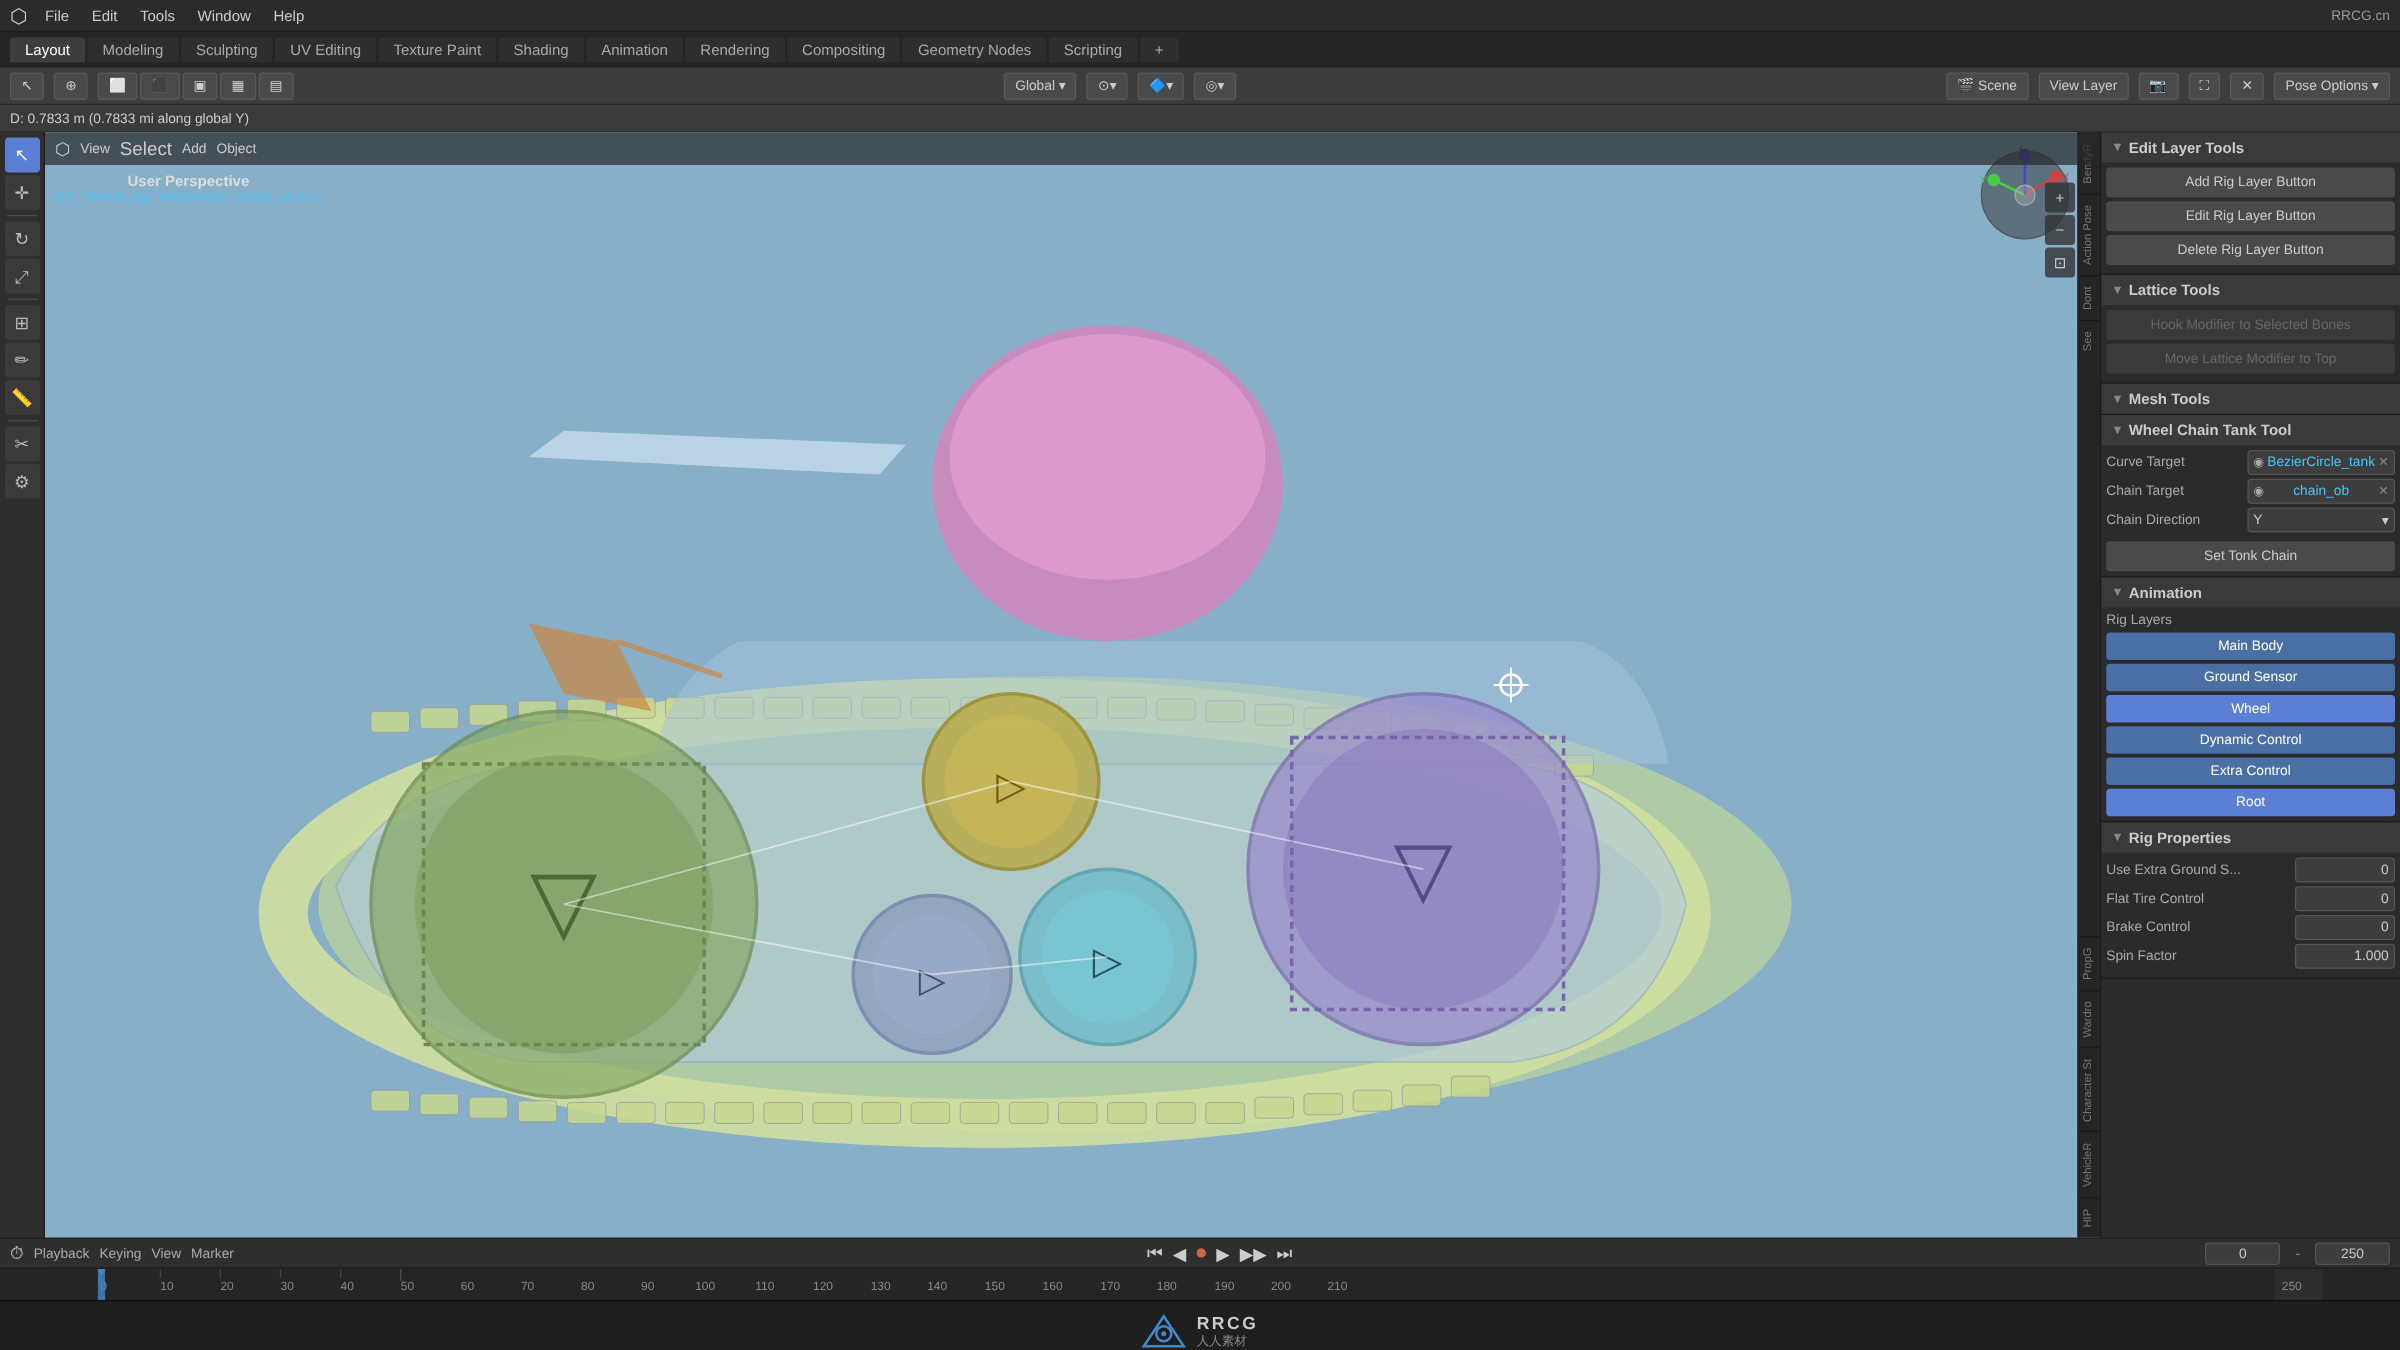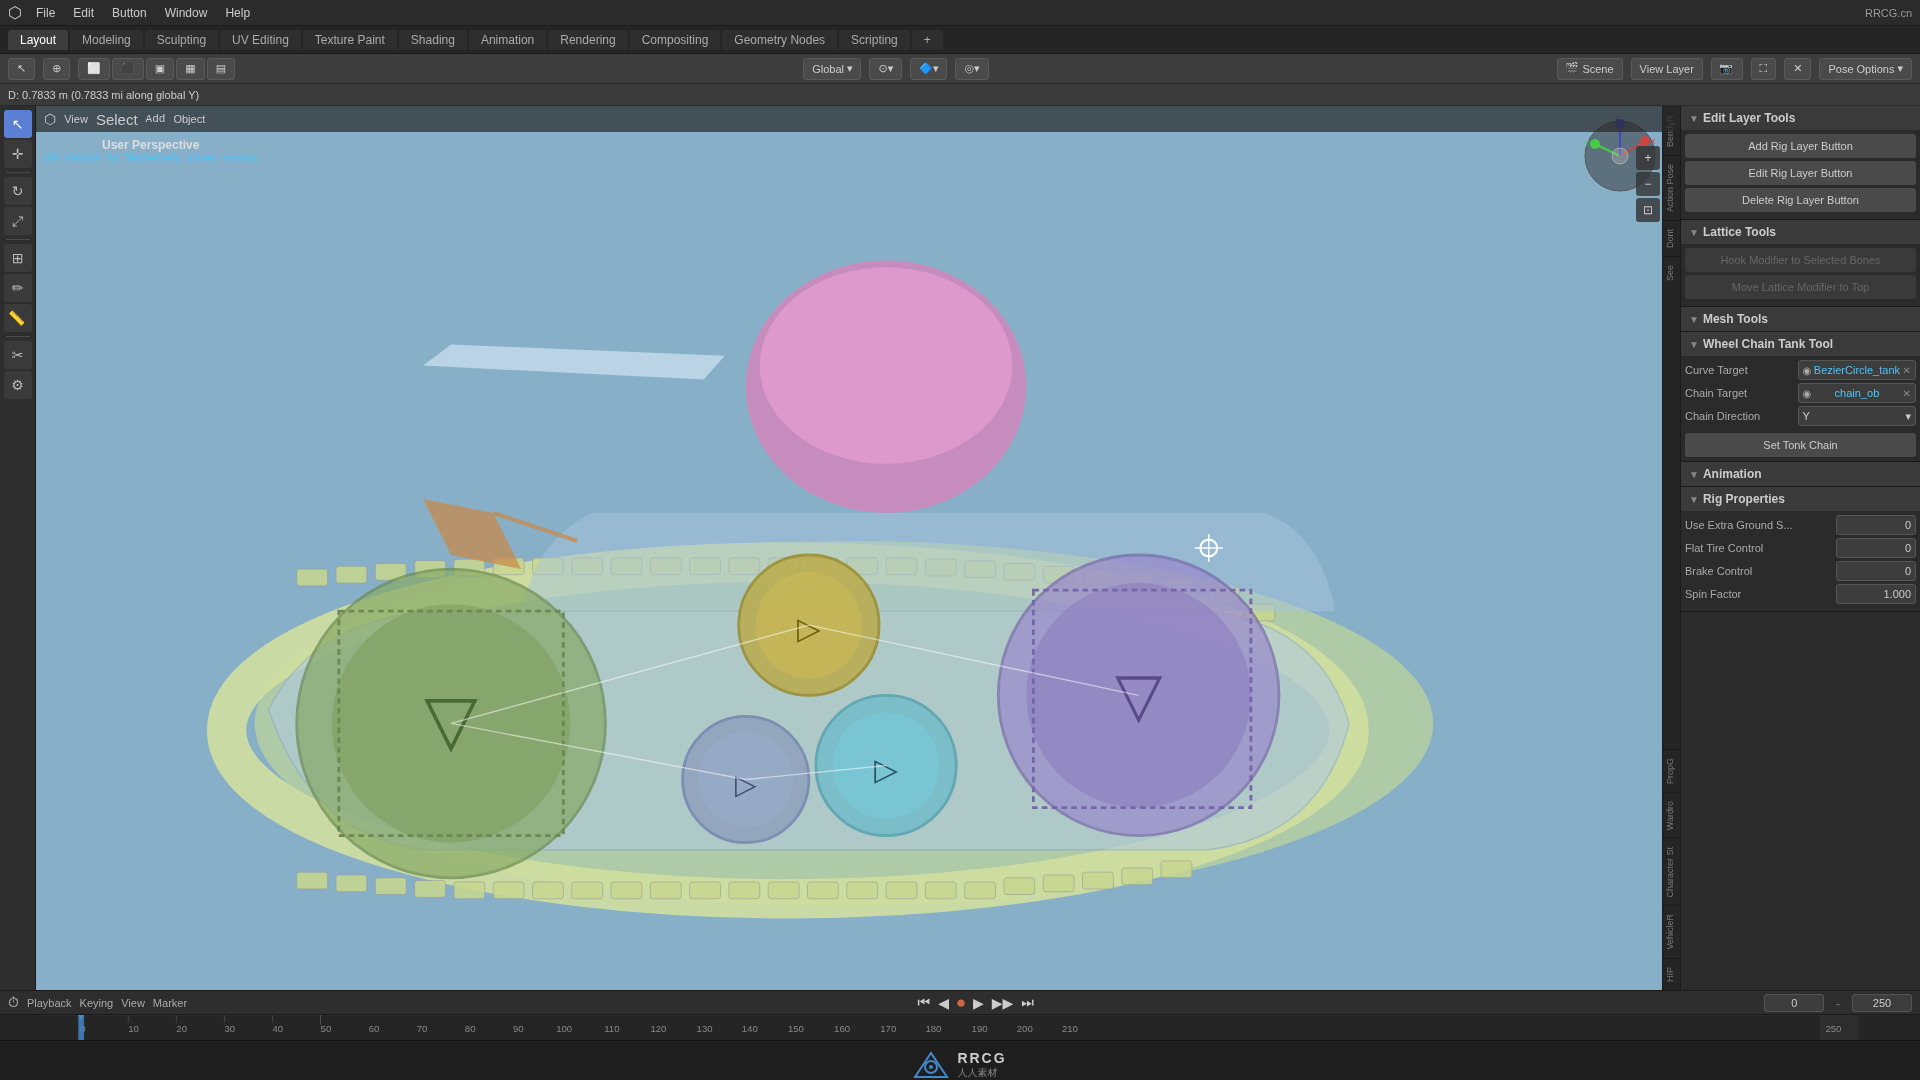--- a/index.html
+++ b/index.html
@@ -407,21 +407,21 @@
       height: calc(1080px - 26px - 28px - 30px - 22px - 50px - 40px);
     }
   </style>
 </head>
 <body>
 
 <div id="top-menu">
   <span style="font-size:16px; margin-right:4px;">⬡</span>
   <span class="menu-item">File</span>
   <span class="menu-item">Edit</span>
-  <span class="menu-item">Button</span>
+  <span class="menu-item">Tools</span>
   <span class="menu-item">Window</span>
   <span class="menu-item">Help</span>
   <div style="flex:1;"></div>
   <span style="font-size:11px; color:#999;">RRCG.cn</span>
 </div>
 
 <div id="workspace-tabs">
   <span class="ws-tab active">Layout</span>
   <span class="ws-tab">Modeling</span>
   <span class="ws-tab">Sculpting</span>
@@ -491,21 +491,21 @@
     <div class="tool-btn">✂</div>
     <div class="tool-btn">⚙</div>
   </div>
 
   <div id="viewport">
 
     <div style="position:absolute; top:0; left:0; right:0; height:26px; background:rgba(40,40,40,0.7); display:flex; align-items:center; padding:0 8px; gap:8px; z-index:10;">
       <span style="font-size:14px;">⬡</span>
       <span style="font-size:11px; color:#ccc;">View</span>
       <span style="font-size:15px; color:#ccc;">Select</span>
-      <span style="font-size:11px; color:#ccc;font-family:Liberation Mono, monospace;">Add</span>
+      <span style="font-size:11px; color:#ccc;">Add</span>
       <span style="font-size:11px; color:#ccc;">Object</span>
     </div>
 
     <div class="viewport-info" style="top:32px;">
       <div class="perspective">User Perspective</div>
       <div class="obj-name">G9_Vehicle_rig_Tenderbelly_wheel_sprains</div>
     </div>
 
     <svg id="tank-svg" viewBox="0 0 1180 630" preserveAspectRatio="xMidYMid slice">
 
@@ -702,20 +702,31 @@
           </div>
         </div>
         <button class="set-tonk-btn">Set Tonk Chain</button>
       </div>
     </div>
 
     <div class="panel-section">
       <div class="panel-header">
         <span class="collapse-arrow">▼</span>
         <span>Animation</span>
+      </div>
+      <div class="panel-content">
+        <div style="font-size:11px; color:#aaa; margin-bottom:4px;">Rig Layers</div>
+        <div class="rig-layers-grid">
+          <button class="rig-layer-btn rig-layer-main">Main Body</button>
+          <button class="rig-layer-btn rig-layer-ground">Ground Sensor</button>
+          <button class="rig-layer-btn rig-layer-wheel">Wheel</button>
+          <button class="rig-layer-btn rig-layer-dynamic">Dynamic Control</button>
+          <button class="rig-layer-btn rig-layer-extra">Extra Control</button>
+          <button class="rig-layer-btn rig-layer-root">Root</button>
+        </div>
       </div>
     </div>
 
     <div class="panel-section">
       <div class="panel-header">
         <span class="collapse-arrow">▼</span>
         <span>Rig Properties</span>
       </div>
       <div class="panel-content">
         <div class="prop-row">

